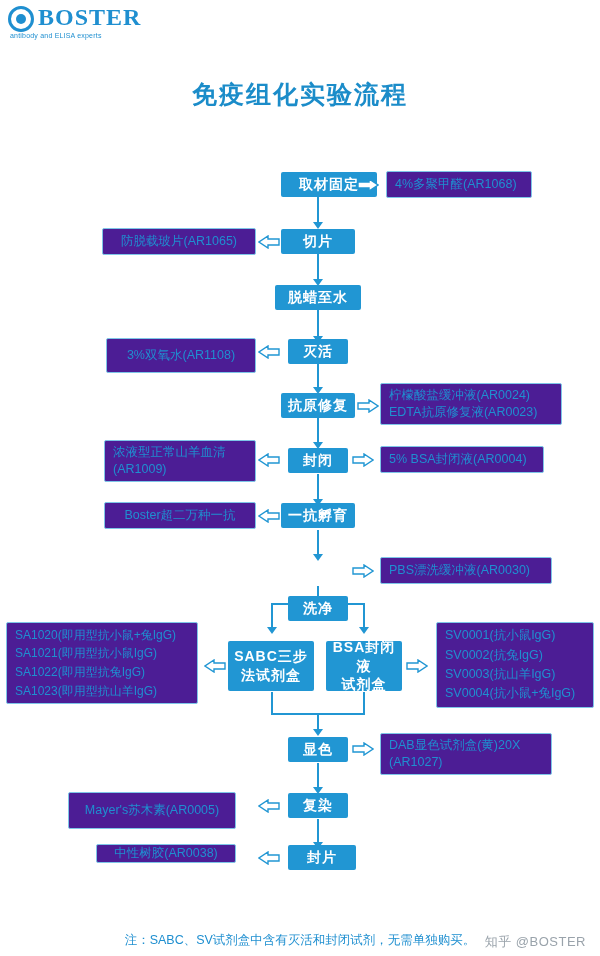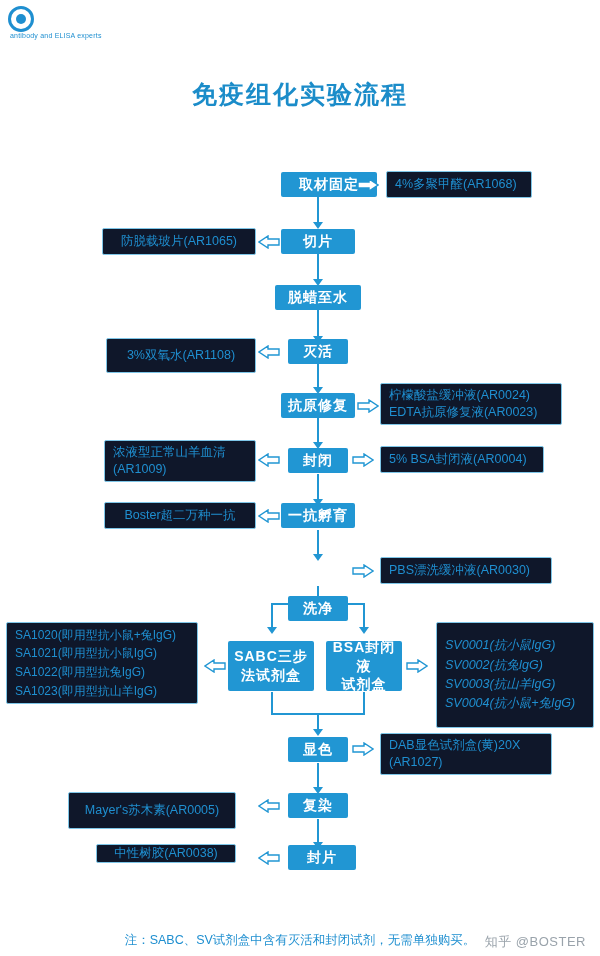--- a/index.html
+++ b/index.html
@@ -38,21 +38,21 @@
   .node{
     position:absolute;box-sizing:border-box;
     display:flex;align-items:center;justify-content:center;
     font-size:13px;line-height:1.35;
   }
   .main-node{
     background:#2196d3;color:#ffffff;font-weight:bold;
     border-radius:2px;letter-spacing:1px;font-size:14px;
   }
   .side-node{
-    background:#0f172a;color:#1f8fd0;border:1px solid #7ec6e8;
+    background:#4c1d95;color:#1f8fd0;border:1px solid #7ec6e8;
     border-radius:2px;text-align:left;justify-content:flex-start;
     padding:4px 8px;font-size:12.5px;
   }
   .side-node.center{justify-content:center;text-align:center;}
   
   .vline{position:absolute;width:2px;background:#2196d3;}
   .hline{position:absolute;height:2px;background:#2196d3;}
   .arrow-down{
     position:absolute;width:0;height:0;
     border-left:5px solid transparent;border-right:5px solid transparent;
@@ -69,20 +69,21 @@
   #note{
     position:absolute;left:0;top:963px;width:600px;text-align:center;
     font-size:12.5px;color:#1f8fd0;
   }
 </style>
 </head>
 <body>
 
 <div id="logo">
   <div class="mark"></div>
+  <div class="wordmark">BOSTER</div>
   <div class="tagline">antibody and ELISA experts</div>
 </div>
 
 <div id="title">免疫组化实验流程</div>
 
 <div class="vline" style="left:317px;top:196px;height:28px;"></div>
 <div class="arrow-down" style="left:313px;top:222px;"></div>
 
 <div class="vline" style="left:317px;top:253px;height:28px;"></div>
 <div class="arrow-down" style="left:313px;top:279px;"></div>
@@ -217,21 +218,21 @@
 
 <div class="node side-node" style="left:386px;top:171px;width:146px;height:27px;">4%多聚甲醛(AR1068)</div>
 
 <div class="node side-node" style="left:380px;top:383px;width:182px;height:42px;white-space:pre-line;">柠檬酸盐缓冲液(AR0024)
 EDTA抗原修复液(AR0023)</div>
 
 <div class="node side-node" style="left:380px;top:446px;width:164px;height:27px;">5% BSA封闭液(AR0004)</div>
 
 <div class="node side-node" style="left:380px;top:557px;width:172px;height:27px;">PBS漂洗缓冲液(AR0030)</div>
 
-<div class="node side-node" style="left:436px;top:622px;width:158px;height:106px;white-space:pre-line;line-height:1.55;font-style:italic;">SV0001(抗小鼠IgG)
+<div class="node side-node" style="left:436px;top:622px;width:158px;height:86px;white-space:pre-line;line-height:1.55;">SV0001(抗小鼠IgG)
 SV0002(抗兔IgG)
 SV0003(抗山羊IgG)
 SV0004(抗小鼠+兔IgG)</div>
 
 <div class="node side-node" style="left:380px;top:733px;width:172px;height:42px;white-space:pre-line;">DAB显色试剂盒(黄)20X
 (AR1027)</div>
 
 <div class="node side-node center" style="left:102px;top:228px;width:154px;height:27px;">防脱载玻片(AR1065)</div>
 
 <div class="node side-node center" style="left:106px;top:338px;width:150px;height:35px;">3%双氧水(AR1108)</div>

